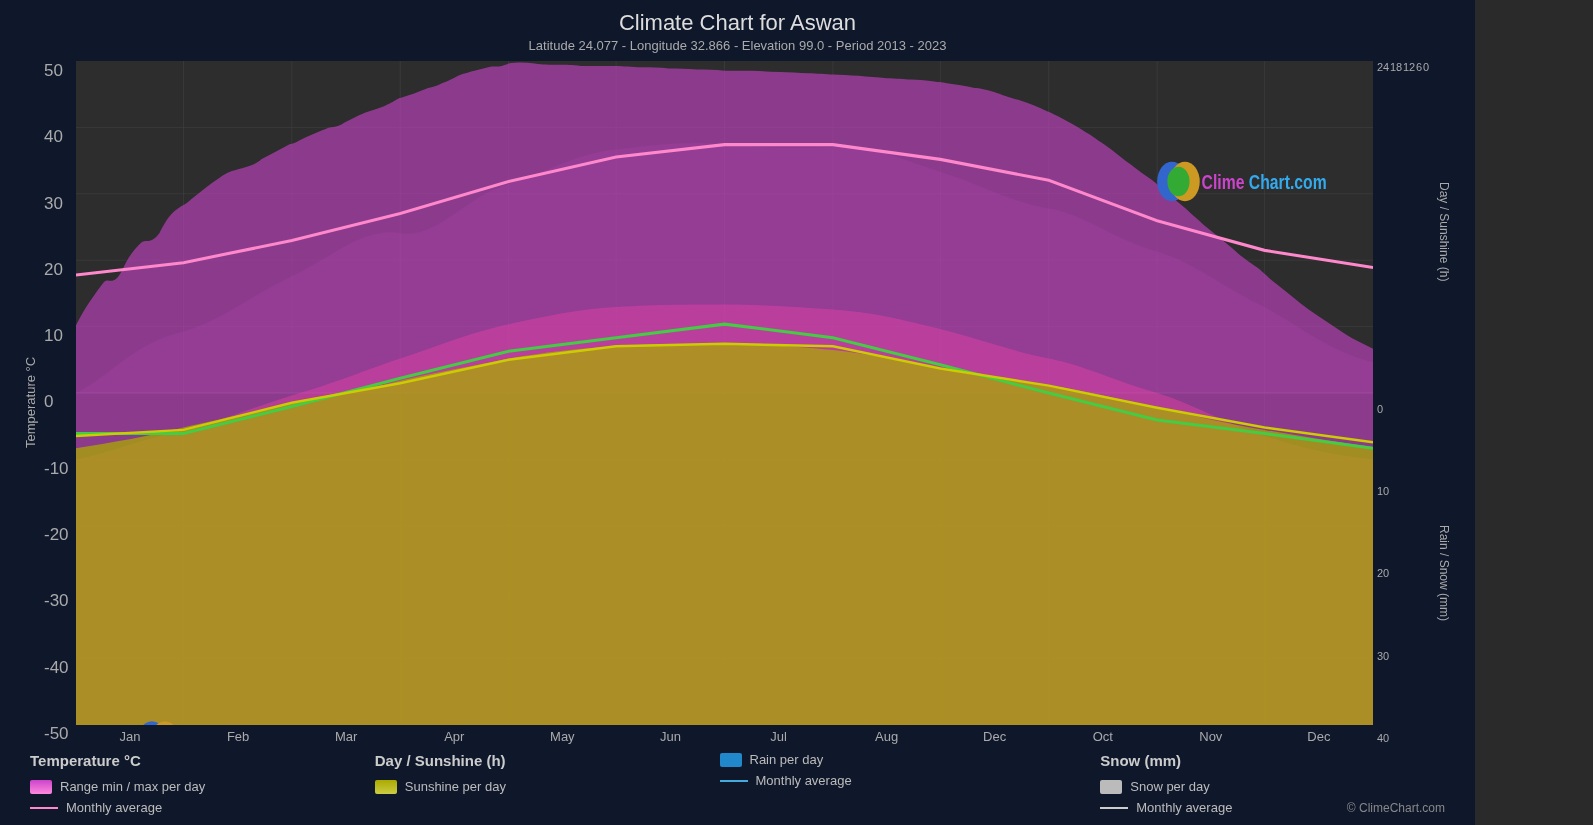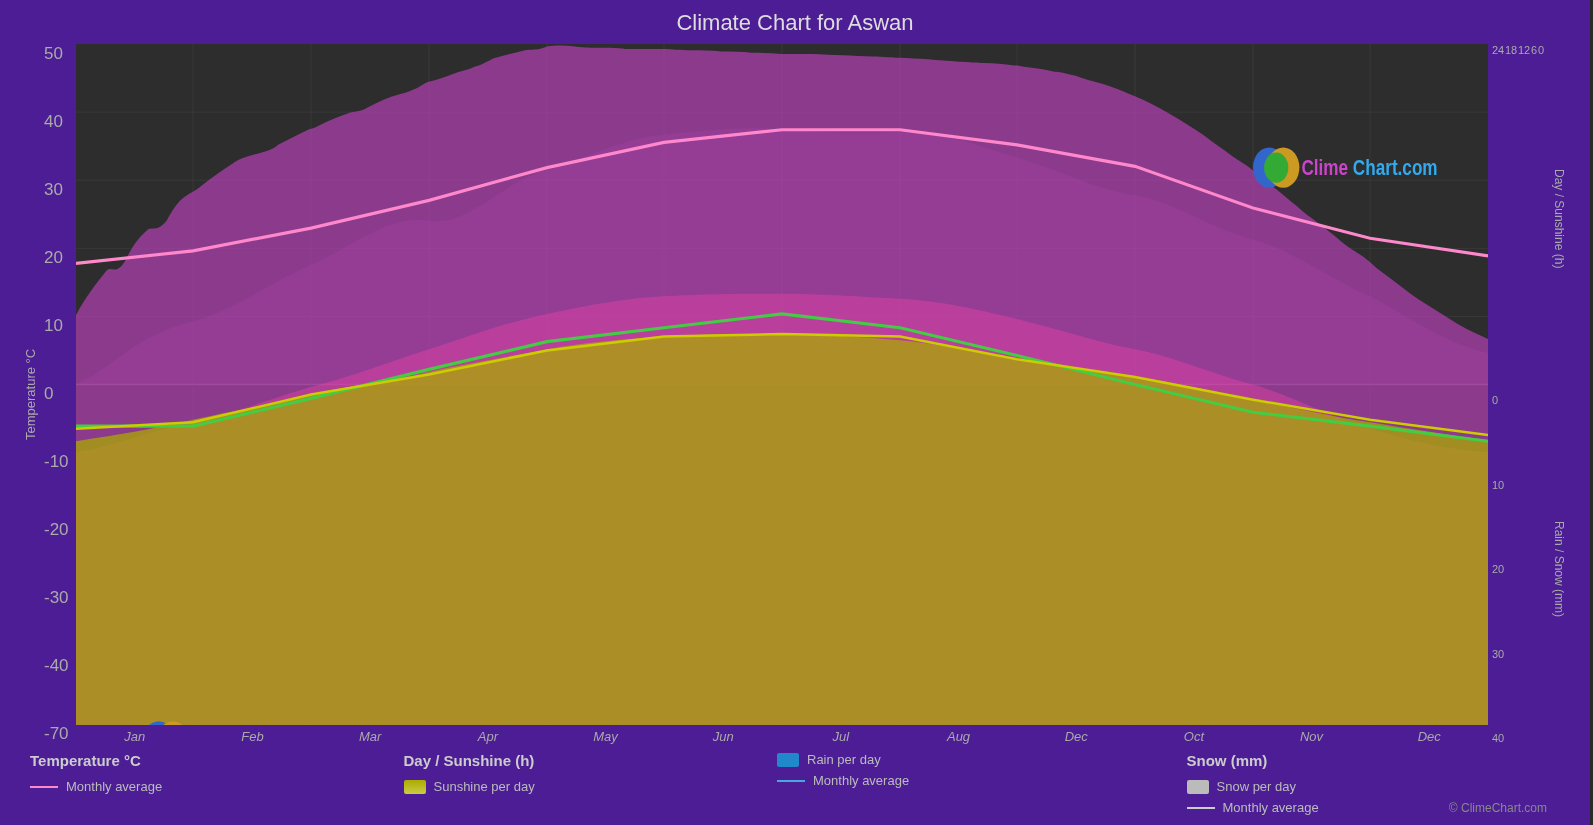--- a/index.html
+++ b/index.html
@@ -6,23 +6,23 @@
     body {
       background: #2a2a2a;
       color: #ccc;
       font-family: Arial, sans-serif;
       width: 1593px;
       height: 825px;
       overflow: hidden;
     }
 
     .page-container {
-      width: 1590px;
+      width: 1475px;
       height: 825px;
-      background: #4c1d95;
+      background: #0f172a;
       display: flex;
       flex-direction: column;
       padding: 10px 20px 10px 20px;
     }
 
     .header {
       text-align: center;
       margin-bottom: 4px;
     }
     .chart-title {
@@ -71,21 +71,20 @@
     .x-axis-labels {
       display: flex;
       justify-content: space-around;
       padding: 4px 0 0 0;
       color: #aaa;
       font-size: 13px;
     }
     .x-axis-labels span {
       flex: 1;
       text-align: center;
-      font-style: italic;
     }
 
     
     .legend {
       display: flex;
       flex-direction: row;
       margin-top: 8px;
       padding: 0 10px;
       gap: 0;
     }
@@ -121,40 +120,41 @@
       flex-shrink: 0;
     }
   </style>
 </head>
 <body>
 
 <div class="page-container">
 
   <div class="header">
     <div class="chart-title">Climate Chart for Aswan</div>
+    <div class="chart-subtitle">Latitude 24.077 - Longitude 32.866 - Elevation 99.0 - Period 2013 - 2023</div>
   </div>
 
   <div class="chart-area">
 
     <div class="y-axis-left-label">
       <span>Temperature °C</span>
     </div>
 
     <div style="width:36px; display:flex; flex-direction:column; justify-content:space-between; padding: 0 4px; font-size:17px; color:#aaa;">
       <span>50</span>
       <span>40</span>
       <span>30</span>
       <span>20</span>
       <span>10</span>
       <span>0</span>
       <span>-10</span>
       <span>-20</span>
       <span>-30</span>
       <span>-40</span>
-      <span>-70</span>
+      <span>-50</span>
     </div>
 
     <div class="chart-middle">
       <svg class="svg-chart" viewBox="0 0 1400 540" preserveAspectRatio="none">
         <defs>
 
           <linearGradient id="tempGrad" x1="0" y1="0" x2="0" y2="1">
             <stop offset="0%" stop-color="#cc44cc" stop-opacity="0.85"></stop>
             <stop offset="100%" stop-color="#ff88dd" stop-opacity="0.5"></stop>
           </linearGradient>
@@ -345,20 +345,24 @@
         <span style="writing-mode:vertical-rl; font-size:12px; color:#aaa; white-space:nowrap;">Rain / Snow (mm)</span>
       </div>
     </div>
   </div>
 
   <div class="legend">
 
     <div class="legend-section">
       <div class="legend-section-title">Temperature °C</div>
       <div class="legend-item">
+        <div class="legend-swatch" style="background: linear-gradient(to bottom, #cc44cc, #ff88dd);"></div>
+        <span>Range min / max per day</span>
+      </div>
+      <div class="legend-item">
         <div class="legend-line" style="background:#ff88cc; height:2px;"></div>
         <span>Monthly average</span>
       </div>
     </div>
 
     <div class="legend-section">
       <div class="legend-section-title">Day / Sunshine (h)</div>
       <div class="legend-item">
         <div class="legend-swatch" style="background: linear-gradient(to bottom, #aaaa00, #cccc44);"></div>
         <span>Sunshine per day</span>
@@ -379,16 +383,16 @@
     <div class="legend-section" style="position:relative;margin-left:36px;">
       <div class="legend-section-title">Snow (mm)</div>
       <div class="legend-item">
         <div class="legend-swatch" style="background:#bbbbbb;"></div>
         <span>Snow per day</span>
       </div>
       <div class="legend-item">
         <div class="legend-line" style="background:#cccccc; height:2px;"></div>
         <span>Monthly average</span>
       </div>
-      <div style="position:absolute; bottom:0; right:13px; color:#888; font-size:12px;">© ClimeChart.com</div>
+      <div style="position:absolute; bottom:0; right:0; color:#888; font-size:12px;">© ClimeChart.com</div>
     </div>
   </div>
 </div>
 
 </body></html>

